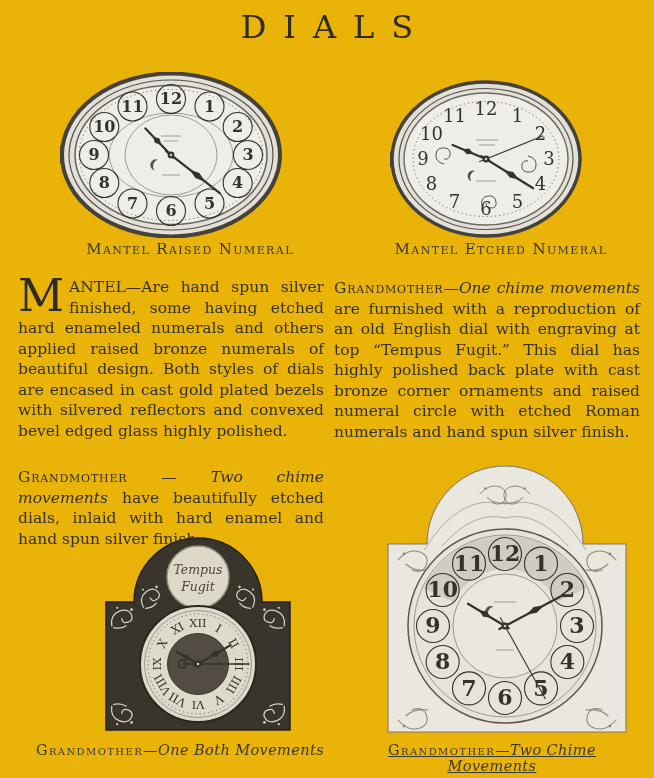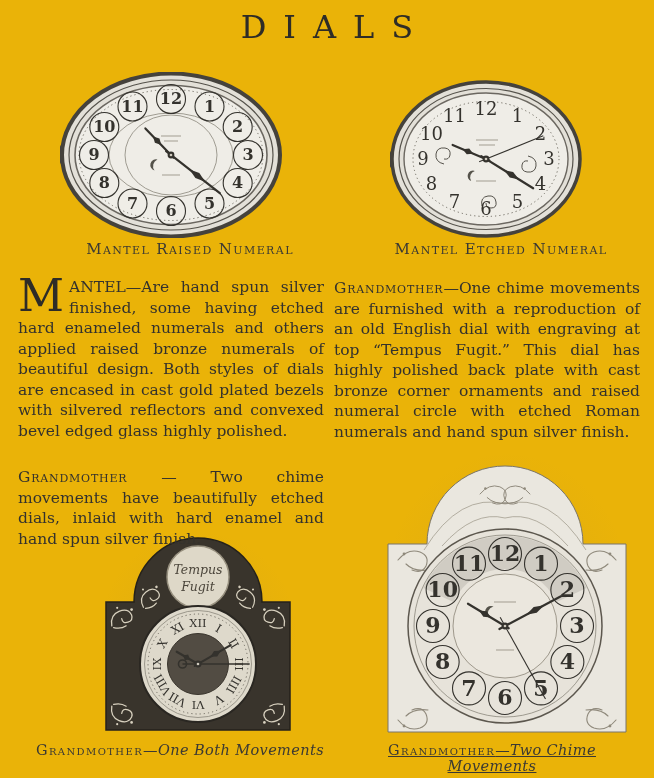--- a/index.html
+++ b/index.html
@@ -24,21 +24,21 @@
   .cap-g2{left:352px;top:742px;width:280px;font-size:14.5px;text-decoration:underline;}
   .cap-detail{font-style:italic;font-variant:normal;letter-spacing:0.4px;}
 
   .col{position:absolute;width:306px;text-align:justify;font-size:15.5px;line-height:20.5px;z-index:2;}
   .col-left{left:18px;top:277px;}
   .col-right{left:334px;top:278px;}
   .col p{margin:0;}
   .col p + p{margin-top:26px;}
   .dropcap{float:left;font-size:45px;line-height:34px;padding:2px 5px 0 0;color:#2e2c27;}
   .smallcaps{font-variant:small-caps;letter-spacing:0.8px;}
-  .italic{}
+  .italic{font-style:italic;}
 
   svg text{font-family:"DejaVu Serif",serif;}
   .bezel{fill:#e3e0d8;stroke:#45423c;}
   .bezel2{fill:none;stroke:#55524b;}
   .dialface{fill:#efede7;stroke:#6b6760;}
   .track{fill:none;stroke:#6e6a60;stroke-width:1;stroke-dasharray:1.2 3;}
   .band{fill:none;stroke:#8a867b;stroke-width:0.8;}
   .etch{stroke:#55524b;fill:none;stroke-width:1;}
   .mark{stroke:#8f897d;stroke-width:1;opacity:.8;}
   .nub{fill:#45423c;}

